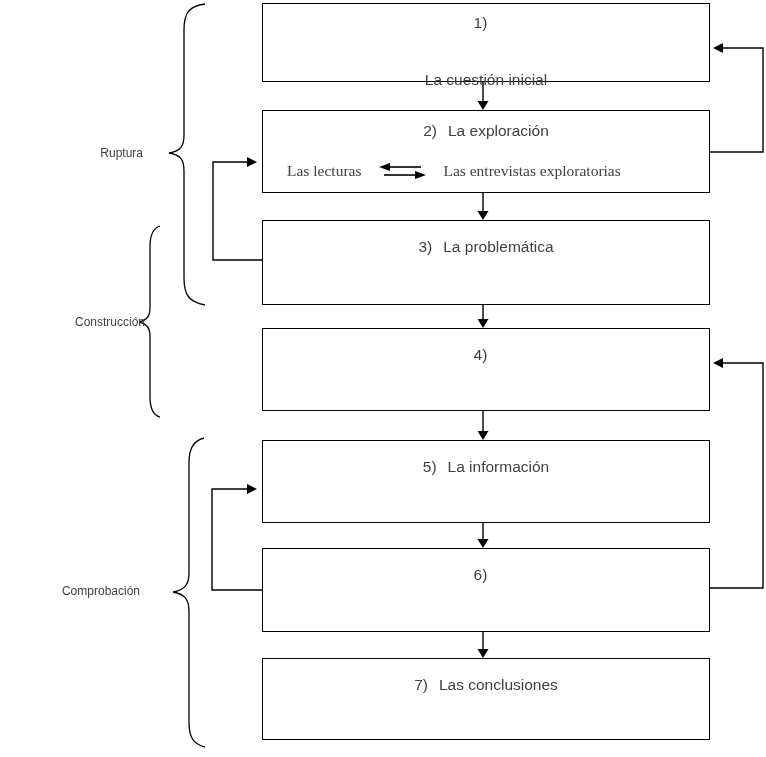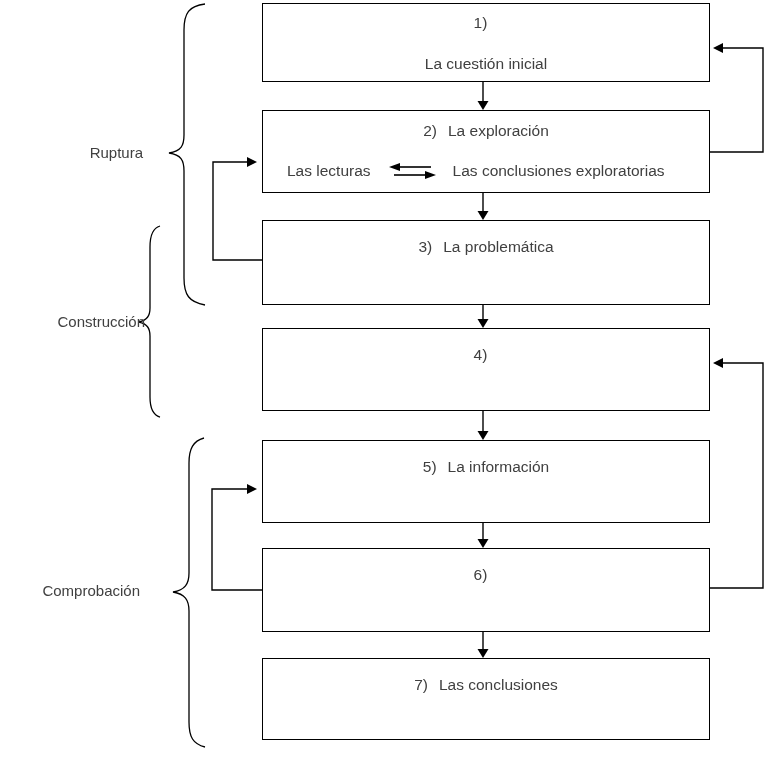--- a/index.html
+++ b/index.html
@@ -30,35 +30,36 @@
   .box-line1 {
     display: flex;
     justify-content: center;
     padding-top: 15px;
   }
   .box1 .box-line1 { padding-top: 8px; }
   .box2 .box-line1 { padding-top: 9px; }
   .num { margin-right: 11px; }
   .box-line2 {
     text-align: center;
-    margin-top: 20px;
+    margin-top: 36px;
   }
   .box2-row {
     display: flex;
     align-items: center;
     padding-left: 24px;
     gap: 15px;
     margin-top: 19px;
+    font-family: Liberation Serif, serif;
   }
   .exchange-icon { flex: 0 0 auto; }
   .phase-label {
     position: absolute;
     width: 132px;
     text-align: right;
-    font-size: 15px;
+    font-size: 12px;
     line-height: 20px;
     color: #404040;
   }
   .lbl-ruptura      { left: 11px;  top: 143px; }
   .lbl-construccion { left: 13px;  top: 312px; }
   .lbl-comprobacion { left: 8px;   top: 581px; }
 </style>
 </head>
 <body>
 
@@ -141,21 +142,21 @@
     <div class="box2-row">
       <span>Las lecturas</span>
       <svg class="exchange-icon" width="52" height="18" viewBox="0 0 52 18">
         <g stroke="#000000" stroke-width="1.6" fill="#000000">
           <line x1="13" y1="5" x2="45" y2="5"></line>
             <polygon points="3,5 14,1 14,9" stroke="none"></polygon>
           <line x1="8" y1="13" x2="40" y2="13"></line>
             <polygon points="50,13 39,9 39,17" stroke="none"></polygon>
         </g>
       </svg>
-      <span>Las conclusiones exploratorias</span>
+      <span>Las entrevistas exploratorias</span>
     </div>
   </div>
 
   <div class="flow-box" style="top:220px;height:85px;">
     <div class="box-line1">
       <span class="num">3)</span>
       <span>La problemática</span>
     </div>
   </div>
 

